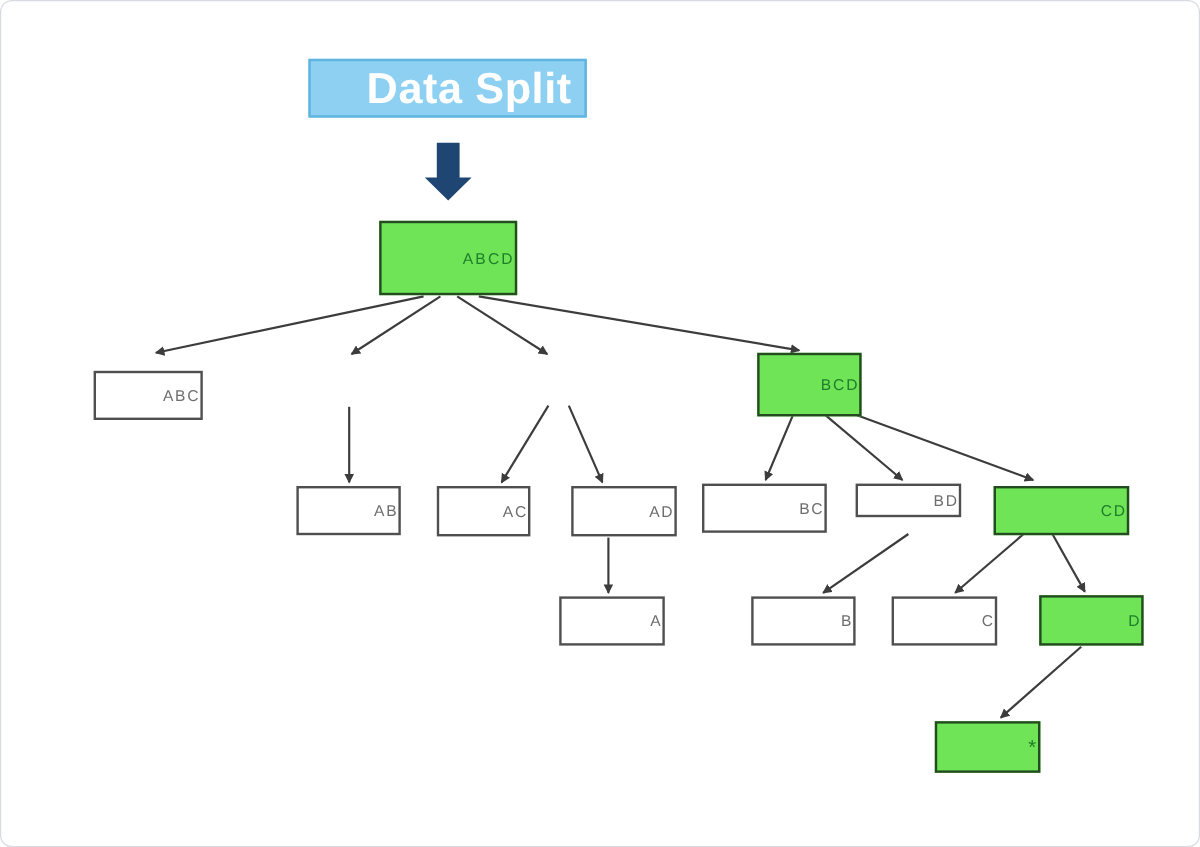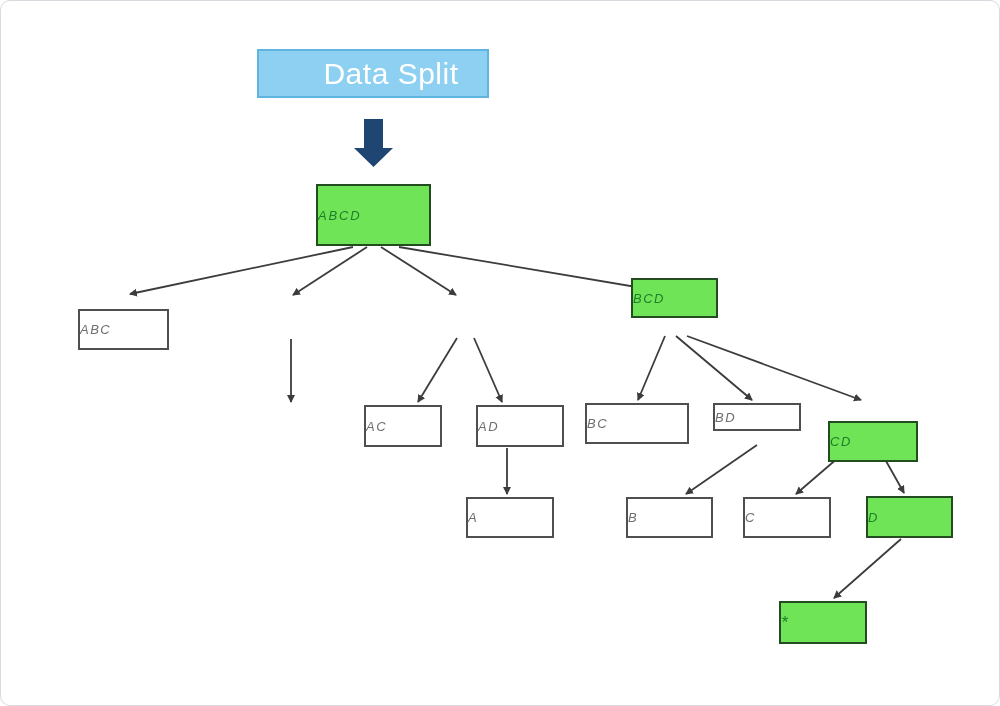--- a/index.html
+++ b/index.html
@@ -31,22 +31,22 @@
   .title-box{
     position:absolute;
     left:256px;top:48px;width:232px;height:49px;
     background:var(--title-fill);
     border:2px solid var(--title-border);
     box-sizing:border-box;
     display:flex;align-items:center;justify-content:center;
   }
   .title-box span{
     color:var(--title-text);
-    font-size:30px;
-    font-weight:400;
+    font-size:36px;
+    font-weight:700;
     letter-spacing:0.5px;
     margin-left:36px;
   }
   .edges-layer{
     position:absolute;left:0;top:0;width:1000px;height:706px;
     pointer-events:none;
   }
   .edges-layer line{
     stroke:var(--edge);
     stroke-width:1.8;
@@ -55,21 +55,21 @@
     fill:var(--edge);
   }
   .flow-arrow{
     fill:var(--flow-arrow);
   }
   .node{
     position:absolute;
     background:var(--node-fill);
     border:2px solid var(--node-border);
     box-sizing:border-box;
-    display:flex;align-items:center;justify-content:flex-start;font-style:italic;
+    display:flex;align-items:center;justify-content:flex-end;
   }
   .node span{
     color:var(--node-text);
     font-size:13px;
     letter-spacing:1.5px;
   }
   .node.highlight{
     background:var(--highlight-fill);
     border-color:var(--highlight-border);
   }
@@ -114,37 +114,40 @@
     <line x1="900" y1="538" x2="833" y2="597" marker-end="url(#ah)"></line>
   </svg>
 
   <div class="node highlight root" style="left:315px;top:183px;width:115px;height:62px">
     <span>ABCD</span>
   </div>
 
   <div class="node" style="left:77px;top:308px;width:91px;height:41px">
     <span>ABC</span>
   </div>
-  <div class="node highlight" style="left:630px;top:277px;width:87px;height:40px">
+  <div class="node highlight" style="left:630px;top:293px;width:87px;height:53px">
     <span>BCD</span>
   </div>
 
+  <div class="node" style="left:246px;top:404px;width:87px;height:41px">
+    <span>AB</span>
+  </div>
   <div class="node" style="left:363px;top:404px;width:78px;height:42px">
     <span>AC</span>
   </div>
   <div class="node" style="left:475px;top:404px;width:88px;height:42px">
     <span>AD</span>
   </div>
   <div class="node" style="left:584px;top:402px;width:104px;height:41px">
     <span>BC</span>
   </div>
   <div class="node" style="left:712px;top:402px;width:88px;height:28px">
     <span>BD</span>
   </div>
-  <div class="node highlight" style="left:827px;top:420px;width:90px;height:41px">
+  <div class="node highlight" style="left:827px;top:404px;width:113px;height:41px">
     <span>CD</span>
   </div>
 
   <div class="node" style="left:465px;top:496px;width:88px;height:41px">
     <span>A</span>
   </div>
   <div class="node" style="left:625px;top:496px;width:87px;height:41px">
     <span>B</span>
   </div>
   <div class="node" style="left:742px;top:496px;width:88px;height:41px">

